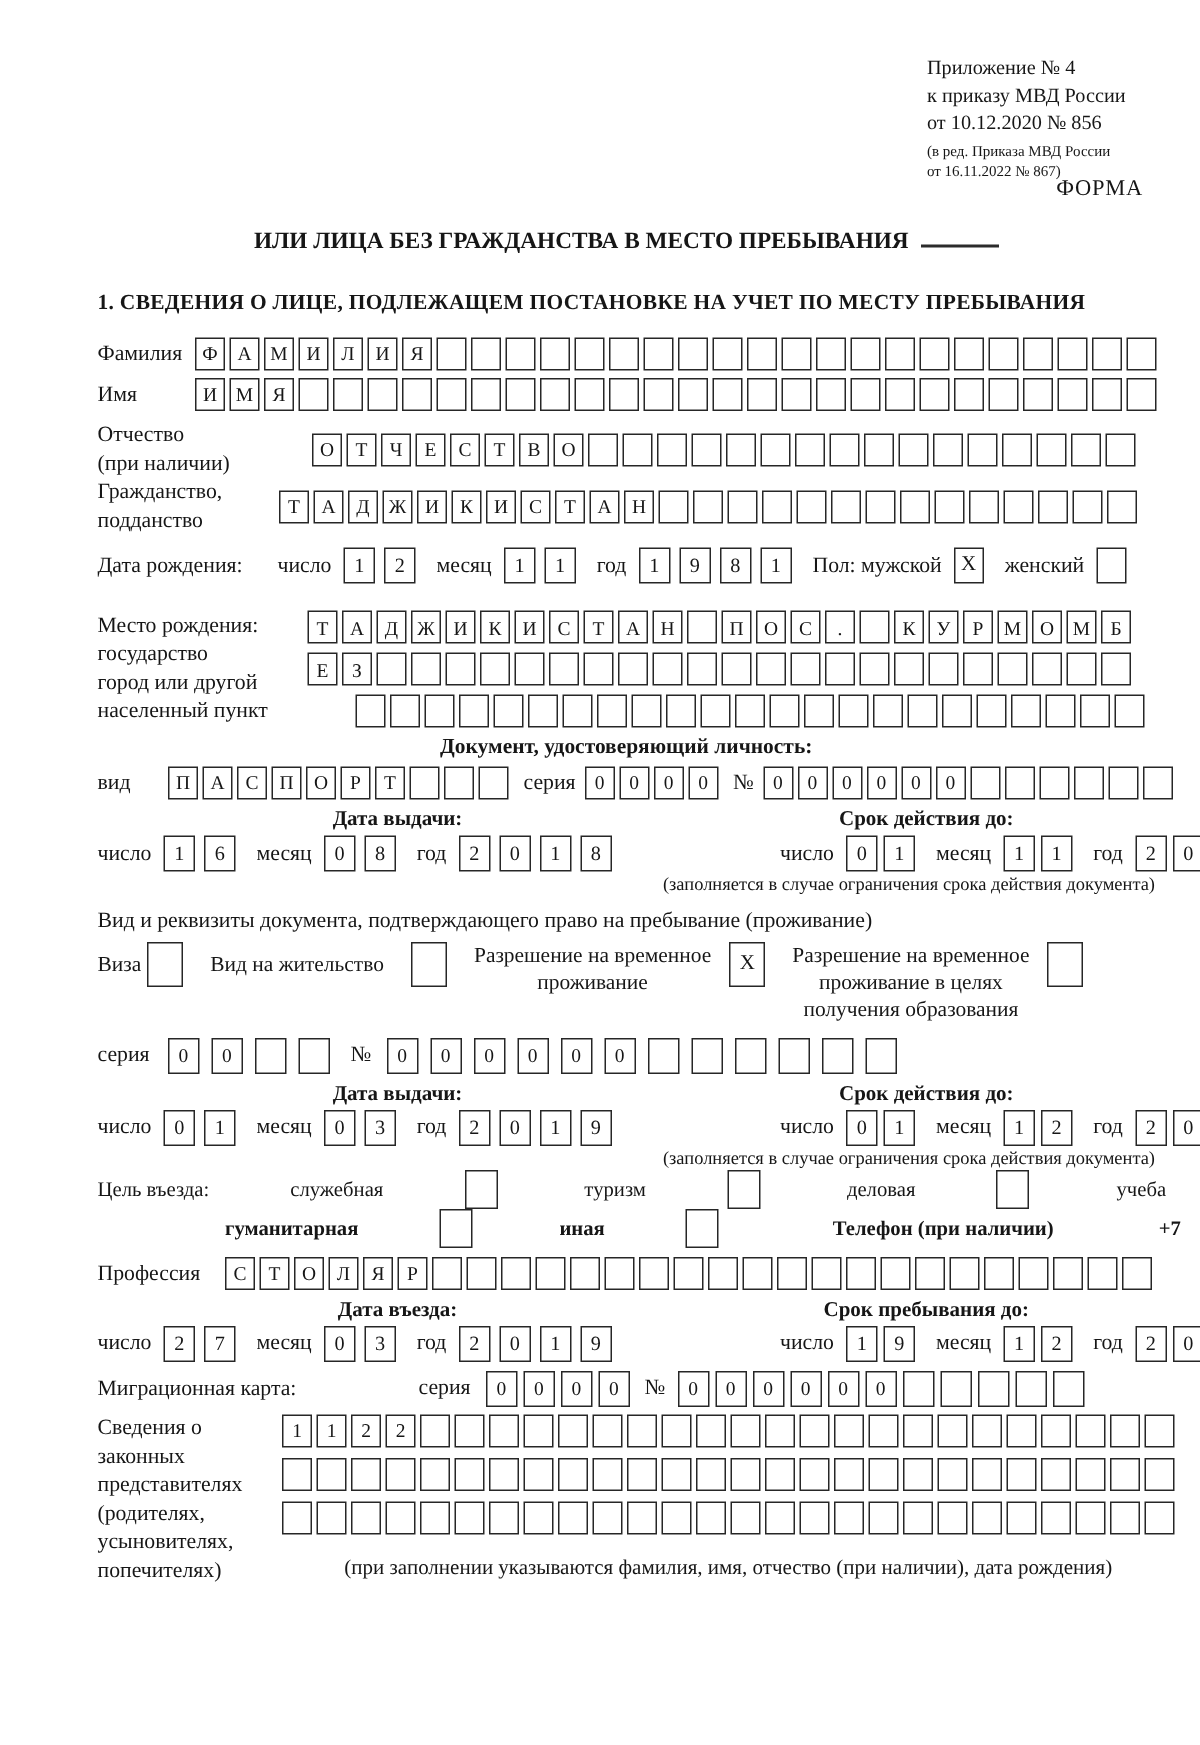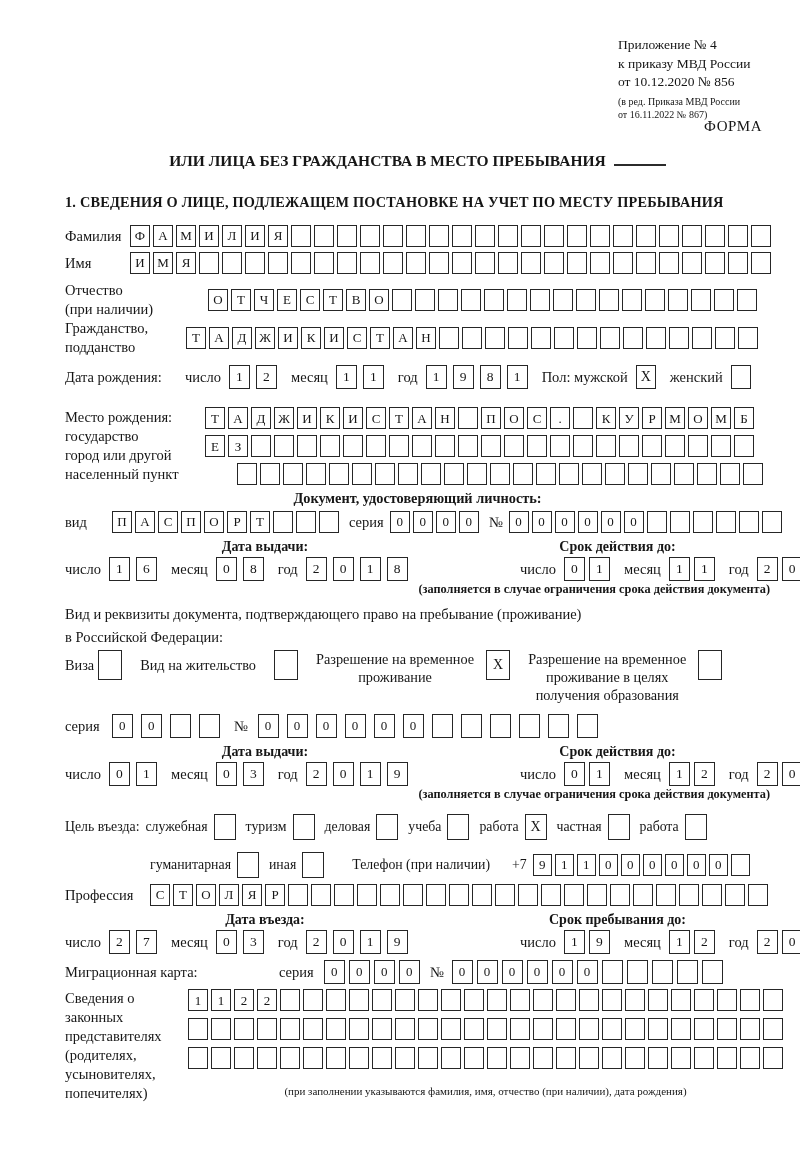--- a/index.html
+++ b/index.html
@@ -36,37 +36,37 @@
 
   .dlabel{font-size:14.5px;margin:0 8px 0 0;flex:none;}
   .dlabel.pre{margin-left:14px;}
 
   
   .dates-header{display:flex;margin-top:6px;font-weight:bold;font-size:14px;}
   .dh-l{width:400px;text-align:center;} .dh-r{flex:1;text-align:center;}
   .daterow{display:flex;align-items:center;margin-top:2px;}
   .dgroup{display:flex;align-items:center;flex:none;}
   .dgroup-l{width:455px;}
-  .note-right{text-align:right;font-size:12.3px;margin-top:1px;font-weight:bold;}
+  .note-right{text-align:right;font-size:12.3px;margin-top:1px;}
 
   .center-bold{text-align:center;font-weight:bold;font-size:14.3px;margin-top:5px;}
   .intro{font-size:14.5px;line-height:1.55;margin-top:6px;}
 
   .rvp-row{display:flex;align-items:flex-start;margin-top:2px;}
   .rvp-row .lbl{font-size:14.3px;line-height:18px;}
   .rvp-row .c2{text-align:center;} .mlB{margin-left:18px;} .mlC{margin-left:12px;}
 
-  .purpose{margin-top:12px;}
+  .purpose{margin-top:0;gap:48px;}
   .purpose .flabel{font-size:13.8px;margin-right:6px;}
   .purpose .cells{margin-right:10px;}
-  .indent85{margin-left:85px;}
+  .indent85{margin-left:85px;font-weight:bold;}
 
   .reps{display:flex;align-items:flex-start;margin-top:5px;}
   .reps-rows .cells{margin-bottom:7px;}
-  .reps-note{font-size:11px;text-align:center;margin-top:6px;}
+  .reps-note{font-size:14px;text-align:center;margin-top:6px;}
   .subnote{font-size:14.5px;line-height:19px;}
 </style>
 </head>
 <body>
 
 <div class="page">
 
   <div class="appendix">
     <div>Приложение № 4</div>
     <div>к приказу МВД России</div>
@@ -418,21 +418,20 @@
           <span class="cell">2</span>
           <span class="cell">0</span>
         </span>
     </span>
   </div>
 
   <div class="note-right">(заполняется в случае ограничения срока действия документа)</div>
 
   <div class="intro">
     <div>Вид и реквизиты документа, подтверждающего право на пребывание (проживание)</div>
-    <div>в Российской Федерации:</div>
   </div>
 
   <div class="rvp-row">
     <span class="lbl" style="line-height:30px">Виза</span>
     <span class="cells bigbox" style="margin-left:4px">
         <span class="cell"></span>
       </span>
     <span class="lbl mlB" style="line-height:30px">Вид на жительство</span>
     <span class="cells bigbox mlB">
         <span class="cell"></span>

